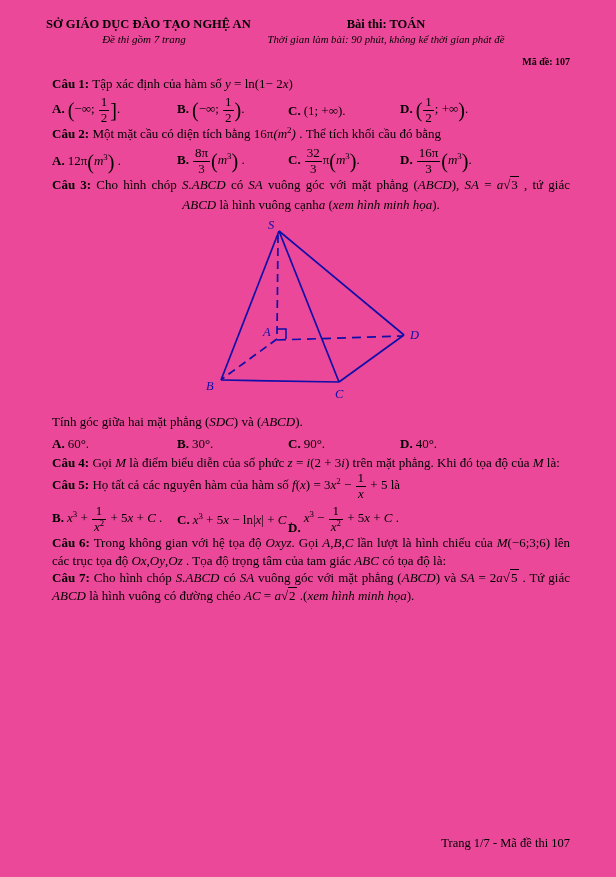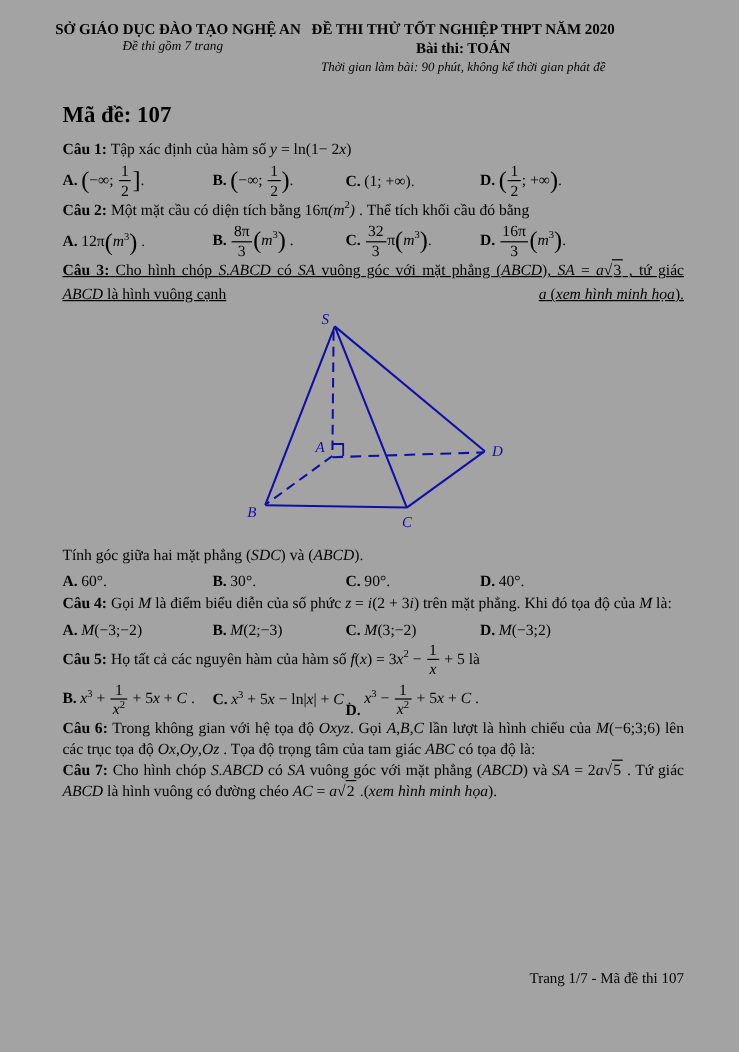--- a/index.html
+++ b/index.html
@@ -1,36 +1,36 @@
 <!DOCTYPE html>
 <html><head>
 <meta charset="utf-8">
 <style>
   html,body{margin:0;padding:0;background:#fff;}
   .page{
     position:relative; width:616px; height:877px; box-sizing:border-box;
-    padding:16px 46px 0 52px; background:#a3a3a3; color:#000;
+    padding:16px 46px 0 52px; background:#ec4899; color:#000;
     font-family:"Liberation Serif","DejaVu Serif",serif; font-size:13px; line-height:1.35;
     overflow:hidden;
   }
   
   .hdr{display:flex; align-items:flex-start;}
   .hdr-left{width:196px; margin-left:-6px; text-align:center;}
   .hdr-right{width:256px; margin-left:16px; text-align:center;}
   .hline{font-weight:bold; font-size:12.5px; line-height:1.3; white-space:nowrap;}
   .hsub{font-style:italic; font-size:11px; line-height:1.35; white-space:nowrap;}
   .hsub-sm{font-style:italic; font-size:10.8px; line-height:1.4; white-space:nowrap;}
-  .made{margin-top:20px; font-weight:bold; font-size:19px;}
+  .made{margin-top:8px; text-align:right; font-weight:bold; font-size:10px;}
   
   #questions{margin-top:6px;}
   .question{}
   .stem{text-align:justify;}
-  .stem.jl{text-align:justify; text-align-last:justify;text-decoration:underline;}
+  .stem.jl{text-align:justify; text-align-last:justify;}
   .qlabel{font-weight:bold;}
-  .stem2{display:flex; justify-content:space-between; margin-top:2px;text-decoration:underline;}
+  .stem2{display:flex; justify-content:center; margin-top:2px;}
   .post{margin-top:4px;}
   .opts{
     display:grid; grid-template-columns:125px 111px 112px 1fr;
     align-items:center; margin-top:3px; min-height:20px;
   }
   .opt{white-space:nowrap;}
   .ol{font-weight:bold; margin-right:3px;}
   .opt.low .ol{display:inline-block; transform:translateY(10px);}
   
   i{font-family:"Liberation Serif",serif;}
@@ -44,34 +44,33 @@
   
   .fig-slot{margin:4px 0 2px 126px;}
   #pyramid-fig{display:none;}
   #pyramid-fig svg{display:block;}
   #pyramid-fig text{
     font-family:"Liberation Serif",serif; font-style:italic; font-size:12.5px;
     fill:currentColor;
   }
   #pyramid-fig line, #pyramid-fig polyline{stroke:currentColor;}
   
-  .footer{position:absolute; right:46px; top:807px; font-size:12.5px;}
+  .footer{position:absolute; right:46px; top:835px; font-size:12.5px;}
 </style>
 </head>
 <body>
 
 <div class="page">
 
   <div class="hdr">
     <div class="hdr-left">
       <div class="hline">SỞ GIÁO DỤC ĐÀO TẠO NGHỆ AN</div>
       <div class="hsub">Đề thi gồm 7 trang</div>
     </div>
     <div class="hdr-right">
-      <div class="hline">ĐỀ THI THỬ TỐT NGHIỆP THPT NĂM  2020</div>
       <div class="hline">Bài thi: TOÁN</div>
       <div class="hsub-sm">Thời gian làm bài: 90 phút, không kể thời gian phát đề</div>
     </div>
   </div>
 
   <div class="made">Mã đề: 107</div>
 
   <div id="questions">
     <div class="question">
       <div class="stem"><b class="qlabel">Câu 1:</b> <span class="stem-text">Tập xác định của hàm số  <i>y</i> = ln(1− 2<i>x</i>)</span></div>
@@ -130,26 +129,20 @@
           <div class="opt"><b class="ol">A.</b><span class="of">60°.</span></div>
           <div class="opt"><b class="ol">B.</b><span class="of">30°.</span></div>
           <div class="opt"><b class="ol">C.</b><span class="of">90°.</span></div>
           <div class="opt"><b class="ol">D.</b><span class="of">40°.</span></div>
         </div>
     </div>
 
     <div class="question">
       <div class="stem"><b class="qlabel">Câu 4:</b> <span class="stem-text">Gọi <i>M</i> là điểm biểu diễn của số phức  <i>z</i> = <i>i</i>(2 + 3<i>i</i>)  trên mặt phẳng. Khi đó tọa độ của <i>M</i> là:</span></div>
 
-      <div class="opts">
-          <div class="opt"><b class="ol">A.</b><span class="of"><i>M</i>(−3;−2)</span></div>
-          <div class="opt"><b class="ol">B.</b><span class="of"><i>M</i>(2;−3)</span></div>
-          <div class="opt"><b class="ol">C.</b><span class="of"><i>M</i>(3;−2)</span></div>
-          <div class="opt"><b class="ol">D.</b><span class="of"><i>M</i>(−3;2)</span></div>
-        </div>
     </div>
 
     <div class="question">
       <div class="stem"><b class="qlabel">Câu 5:</b> <span class="stem-text">Họ tất cả các nguyên hàm của hàm số  <i>f</i>(<i>x</i>) = 3<i>x</i><sup>2</sup> − <span class="frac"><span class="fn">1</span><span class="fd"><i>x</i></span></span> + 5  là</span></div>
 
       <div class="opts">
           <div class="opt"><b class="ol">B.</b><span class="of"><i>x</i><sup>3</sup> + <span class="frac"><span class="fn">1</span><span class="fd"><i>x</i><sup>2</sup></span></span> + 5<i>x</i> + <i>C</i> .</span></div>
           <div class="opt"><b class="ol">C.</b><span class="of"><i>x</i><sup>3</sup> + 5<i>x</i> − ln|<i>x</i>| + <i>C</i> .</span></div>
           <div class="opt low"><b class="ol">D.</b><span class="of"><i>x</i><sup>3</sup> − <span class="frac"><span class="fn">1</span><span class="fd"><i>x</i><sup>2</sup></span></span> + 5<i>x</i> + <i>C</i> .</span></div>
         </div>

